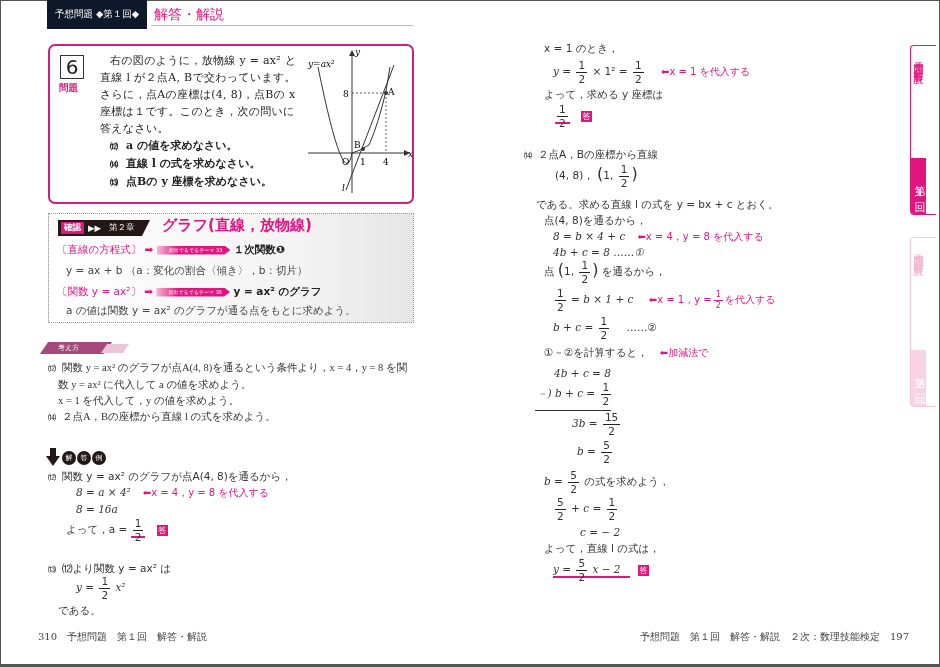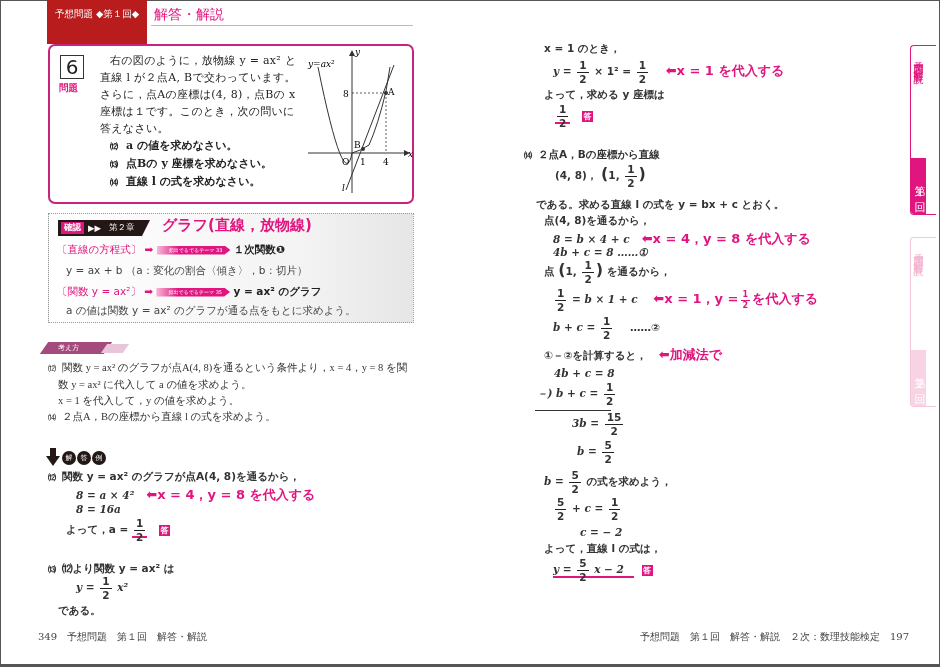--- a/index.html
+++ b/index.html
@@ -8,24 +8,24 @@
   .frame { position: absolute; left: 0; top: 0; width: 940px; height: 667px; border: 1px solid #555; border-bottom: 3px solid #555; }
   .abs { position: absolute; }
   .pink { color: #e0157f; }
   .math { font-family: "DejaVu Serif", serif; font-style: italic; }
   .frac { display: inline-flex; flex-direction: column; align-items: center; vertical-align: middle; line-height: 1; font-style: normal; margin: 0 2px; }
   .frac .n { border-bottom: 1px solid #222; padding: 0 2px 1px; font-size: 10.5px; }
   .frac .d { padding-top: 1px; font-size: 10.5px; }
   .frac.pk .n { border-bottom-color: #e0157f; }
   .ans-badge { display: inline-block; width: 11px; height: 11px; background: #e0157f; color: #fff; font-size: 8px; line-height: 11px; text-align: center; margin-left: 8px; vertical-align: middle; font-family: "DejaVu Sans", sans-serif; }
   .ul-pink { border-bottom: 2px solid #e0157f; padding-bottom: 1px; }
-  .note { color: #e0157f; font-size: 13px; font-family: "DejaVu Sans", sans-serif; margin-left: 12px; }
-
-  
-  .hdr-dark { left: 47px; top: 0; width: 100px; height: 44px; background: #b91c1c; color: #fff; font-size: 9.5px; line-height: 27px; padding-left: 8px; font-family: "DejaVu Sans", sans-serif; }
+  .note { color: #e0157f; font-size: 10px; font-family: "DejaVu Sans", sans-serif; margin-left: 12px; }
+
+  
+  .hdr-dark { left: 47px; top: 0; width: 100px; height: 29px; background: #0f172a; color: #fff; font-size: 9.5px; line-height: 27px; padding-left: 8px; font-family: "DejaVu Sans", sans-serif; }
   .hdr-title { left: 154px; top: 6px; font-size: 14px; color: #e0157f; font-family: "DejaVu Sans", sans-serif; }
   .hdr-line { left: 151px; top: 25px; width: 262px; height: 1px; background: #bbb; }
 
   
   .prob { left: 48px; top: 44px; width: 366px; height: 160px; border: 2px solid #c8237f; border-radius: 7px; }
   .prob-num { left: 60px; top: 55px; width: 24px; height: 24px; border: 1.5px solid #333; font-size: 20px; line-height: 22px; text-align: center; font-family: "DejaVu Sans", sans-serif; }
   .prob-label { left: 59px; top: 82px; font-size: 9.5px; font-weight: bold; color: #e0157f; font-family: "DejaVu Sans", sans-serif; }
   .prob-text { left: 100px; top: 52px; width: 200px; font-size: 11px; line-height: 17px; }
   .prob-text p { text-indent: 10px; letter-spacing: 0.3px; }
   .sub { font-size: 11px; line-height: 17px; margin-left: 10px; font-weight: bold; }
@@ -57,39 +57,39 @@
   .footer-l { left: 38px; top: 630px; font-size: 10px; color: #444; }
   .footer-r { left: 640px; top: 630px; font-size: 10px; color: #444; }
 
   
   .tab1 { left: 910px; top: 45px; width: 26px; height: 170px; border: 1.5px solid #e0157f; border-right: none; border-radius: 4px 0 0 4px; overflow: hidden; }
   .tab1 .top { height: 112px; color: #e0157f; font-size: 10px; writing-mode: vertical-rl; display: flex; align-items: center; justify-content: flex-start; padding-top: 8px; font-family: "DejaVu Sans", sans-serif; letter-spacing: 1px; }
   .tab1 .bot { height: 58px; background: #e0157f; color: #fff; font-size: 11px; writing-mode: vertical-rl; display: flex; align-items: center; justify-content: center; font-family: "DejaVu Sans", sans-serif; letter-spacing: 3px; }
   .tab2 { left: 910px; top: 237px; width: 26px; height: 170px; border: 1.5px solid #f5c6dc; border-right: none; border-radius: 4px 0 0 4px; overflow: hidden; }
   .tab2 .top { height: 112px; color: #f2b4cf; font-size: 10px; writing-mode: vertical-rl; display: flex; align-items: center; padding-top: 8px; font-family: "DejaVu Sans", sans-serif; letter-spacing: 1px; }
   .tab2 .bot { height: 58px; background: #f8d3e3; color: #fff; font-size: 11px; writing-mode: vertical-rl; display: flex; align-items: center; justify-content: center; font-family: "DejaVu Sans", sans-serif; letter-spacing: 3px; }
-  .rt { font-size: 10.5px; font-family: "DejaVu Sans", sans-serif; color: #333; font-weight: bold; }
+  .rt { font-size: 10.5px; font-family: "DejaVu Sans", sans-serif; color: #333; }
 </style>
 </head>
 <body>
 
 <div class="frame"></div>
 
 <div class="abs hdr-dark">予想問題 ◆第１回◆</div>
 <div class="abs hdr-title">解答・解説</div>
 <div class="abs hdr-line"></div>
 
 <div class="abs prob"></div>
 <div class="abs prob-num">6</div>
 <div class="abs prob-label">問題</div>
 <div class="abs prob-text">
   <p>右の図のように，放物線 y = ax² と直線 l が２点A, Bで交わっています。さらに，点Aの座標は(4, 8)，点Bの x 座標は１です。このとき，次の問いに答えなさい。</p>
   <div class="sub"><span class="tag">⑿</span><span>a の値を求めなさい。</span></div>
+  <div class="sub"><span class="tag">⒁</span><span>直線 l の式を求めなさい。</span></div>
   <div class="sub"><span class="tag">⒀</span><span>点Bの y 座標を求めなさい。</span></div>
-  <div class="sub"><span class="tag">⒁</span><span>直線 l の式を求めなさい。</span></div>
 </div>
 
 <svg class="abs" style="left:300px;top:45px" width="115" height="150" viewBox="0 0 115 150">
 
   <line x1="8" y1="108" x2="108" y2="108" stroke="#333" stroke-width="1"></line>
   <polygon points="110,108 104,105 104,111" fill="#333"></polygon>
   <line x1="52" y1="148" x2="52" y2="8" stroke="#333" stroke-width="1"></line>
   <polygon points="52,5 49,11 55,11" fill="#333"></polygon>
 
   <path d="M 18 22 Q 44 150 52 108" stroke="#333" fill="none" stroke-width="1"></path>
@@ -171,21 +171,21 @@
 <div class="abs rt" style="left:76px;top:576px">
   <span class="math">y =</span>
   <span class="frac">
       <span class="n">1</span>
       <span class="d">2</span>
     </span>
   <span class="math">x²</span>
 </div>
 <div class="abs rt" style="left:58px;top:604px">である。</div>
 
-<div class="abs footer-l">349　予想問題　第１回　解答・解説</div>
+<div class="abs footer-l">310　予想問題　第１回　解答・解説</div>
 
 <div class="abs rt" style="left:544px;top:42px">x = 1 のとき，</div>
 <div class="abs rt" style="left:553px;top:60px">
   <span class="math">y =</span>
   <span class="frac">
       <span class="n">1</span>
       <span class="d">2</span>
     </span>
   <span>× 1² =</span>
   <span class="frac">

